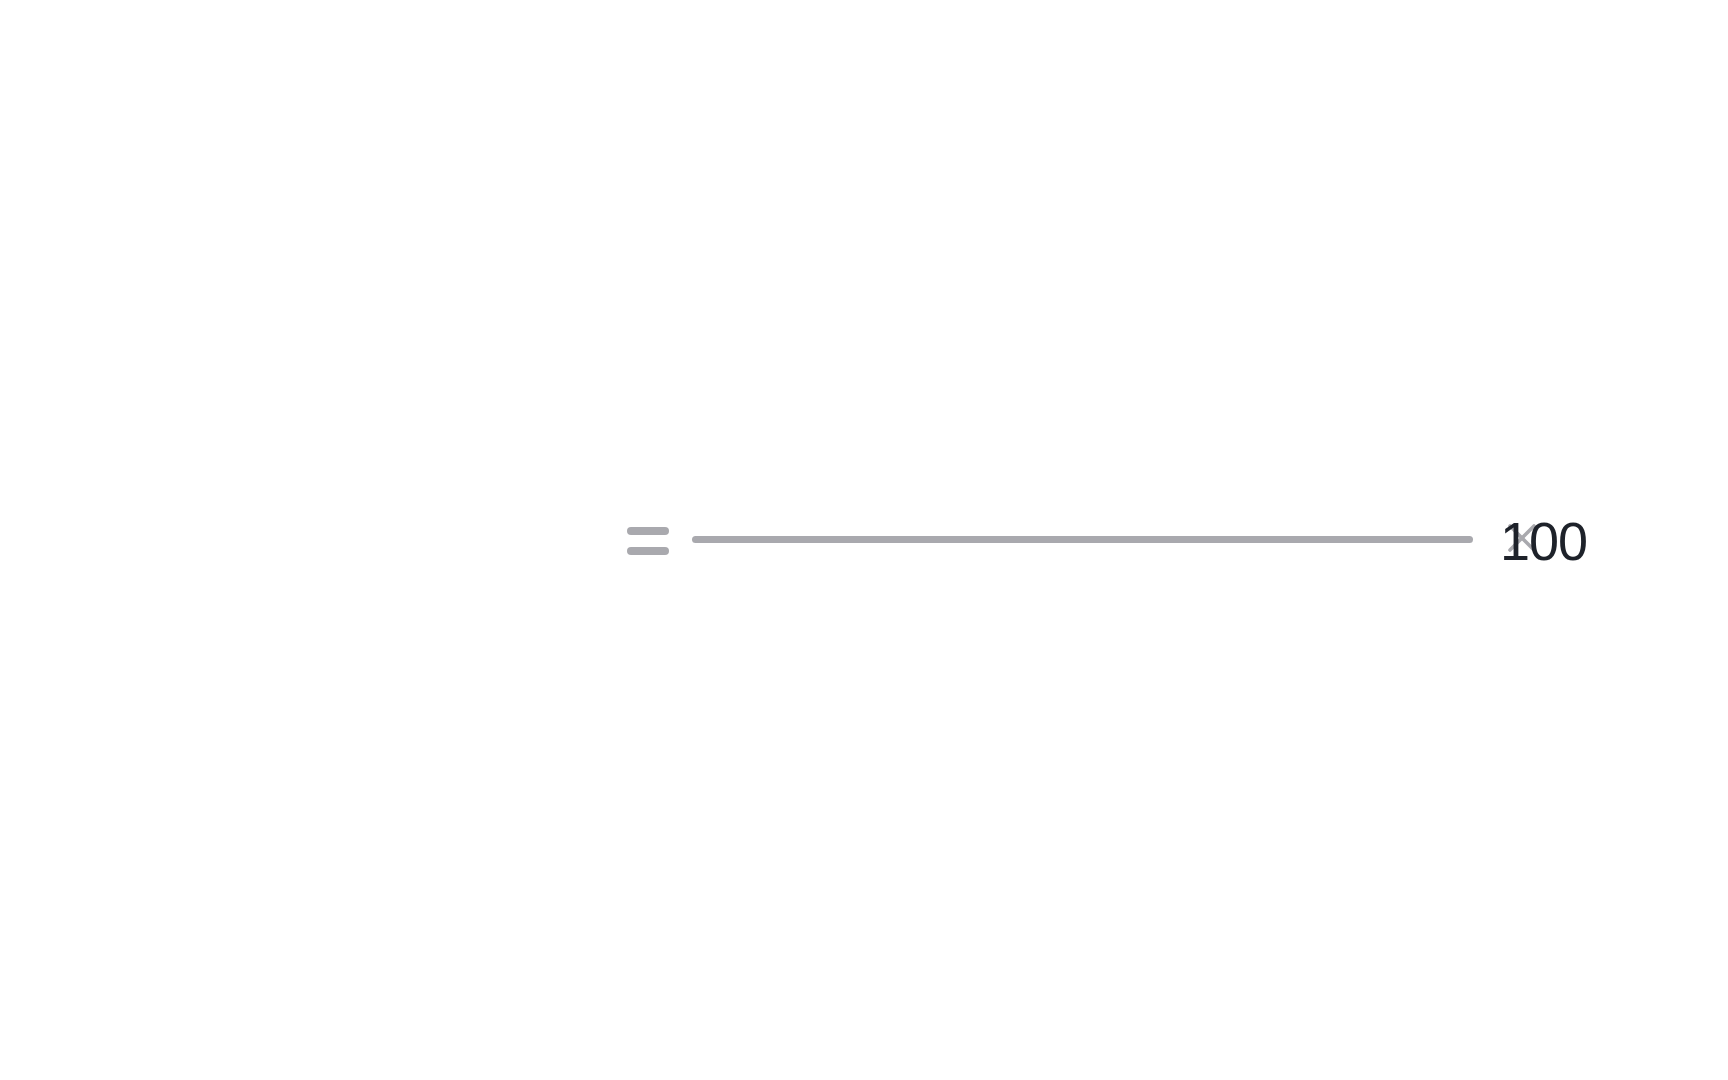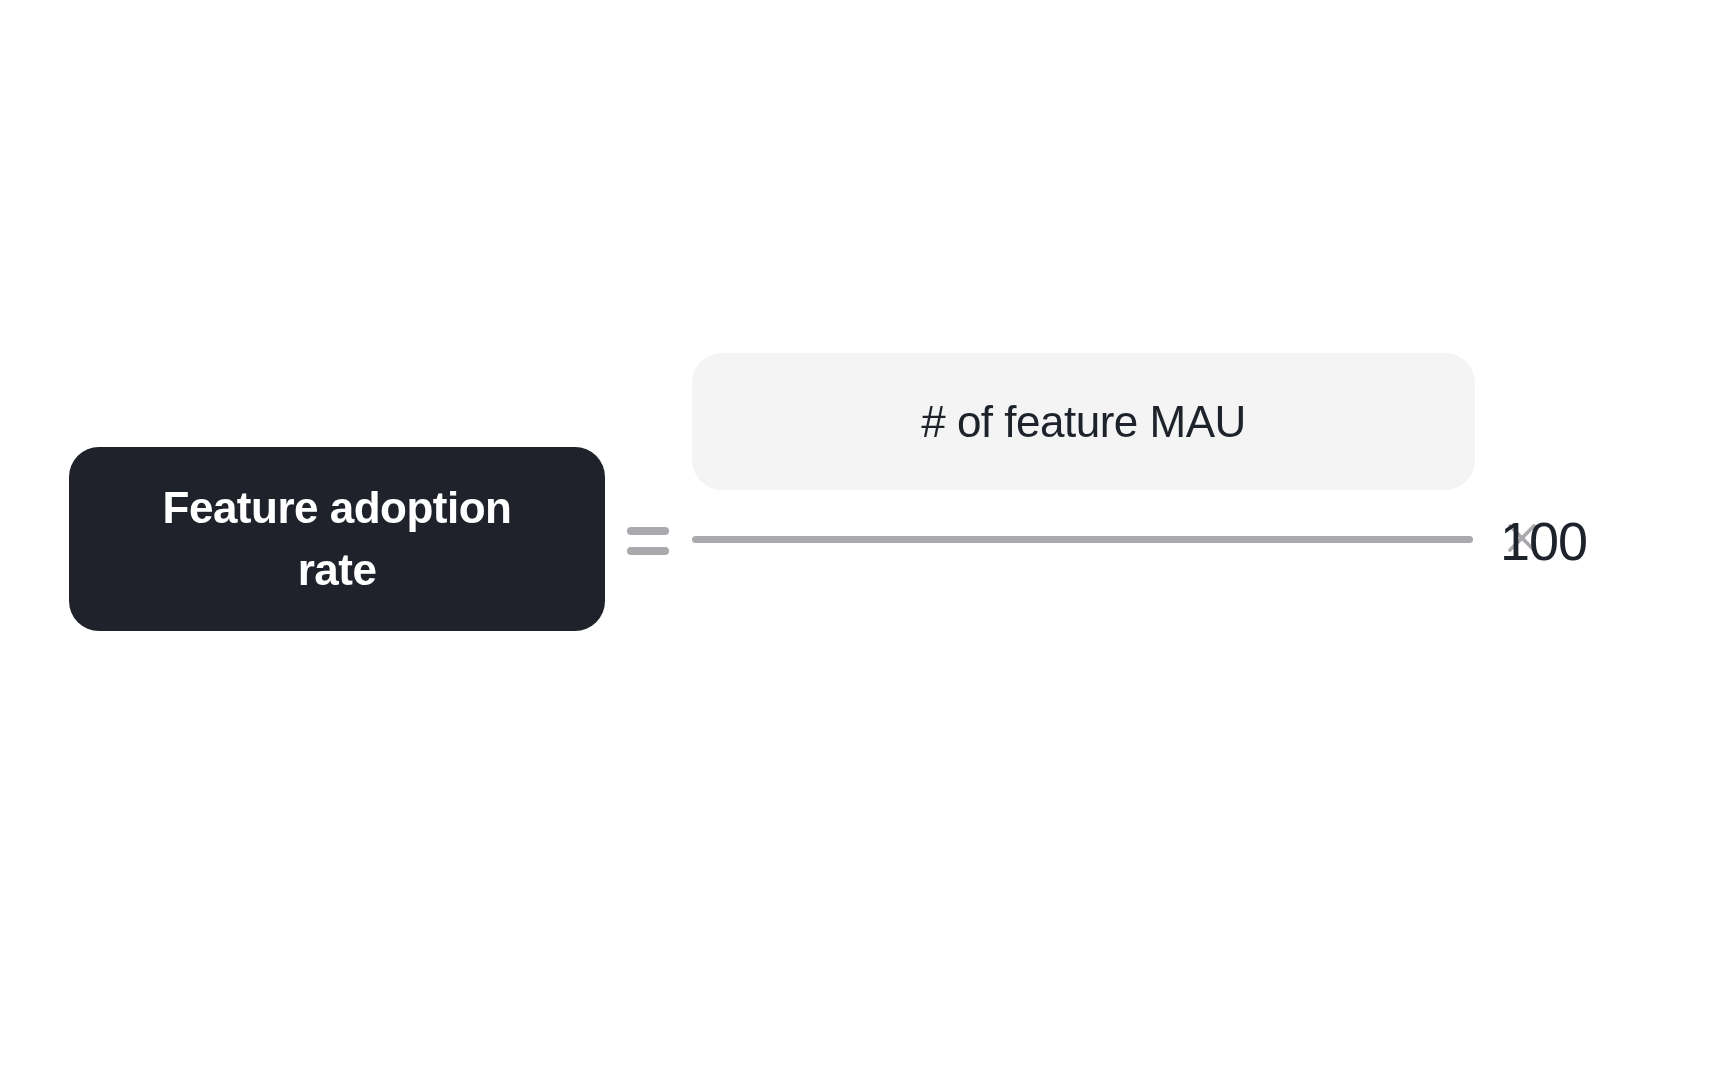--- a/index.html
+++ b/index.html
@@ -108,32 +108,26 @@
     font-weight: 400;
     letter-spacing: -1px;
     line-height: 56px;
   }
 </style>
 </head>
 <body>
 
 <div class="stage">
 
-  <div class="metric-pill">
-    <div class="label">Feature adoption rate</div>
-  </div>
 
   <div class="equals" aria-label="=">
     <div class="eq-bar"></div>
     <div class="eq-bar"></div>
   </div>
 
-  <div class="operand-box numerator">
-    <div class="operand-text"># of feature MAU</div>
-  </div>
 
   <div class="fraction-bar"></div>
 
 
   <svg class="times" viewBox="0 0 32 32" aria-label="×">
     <line x1="4" y1="4" x2="28" y2="28" stroke="#A9A9AE" stroke-width="3.6" stroke-linecap="round"></line>
     <line x1="28" y1="4" x2="4" y2="28" stroke="#A9A9AE" stroke-width="3.6" stroke-linecap="round"></line>
   </svg>
 
   <div class="multiplier">100</div>

